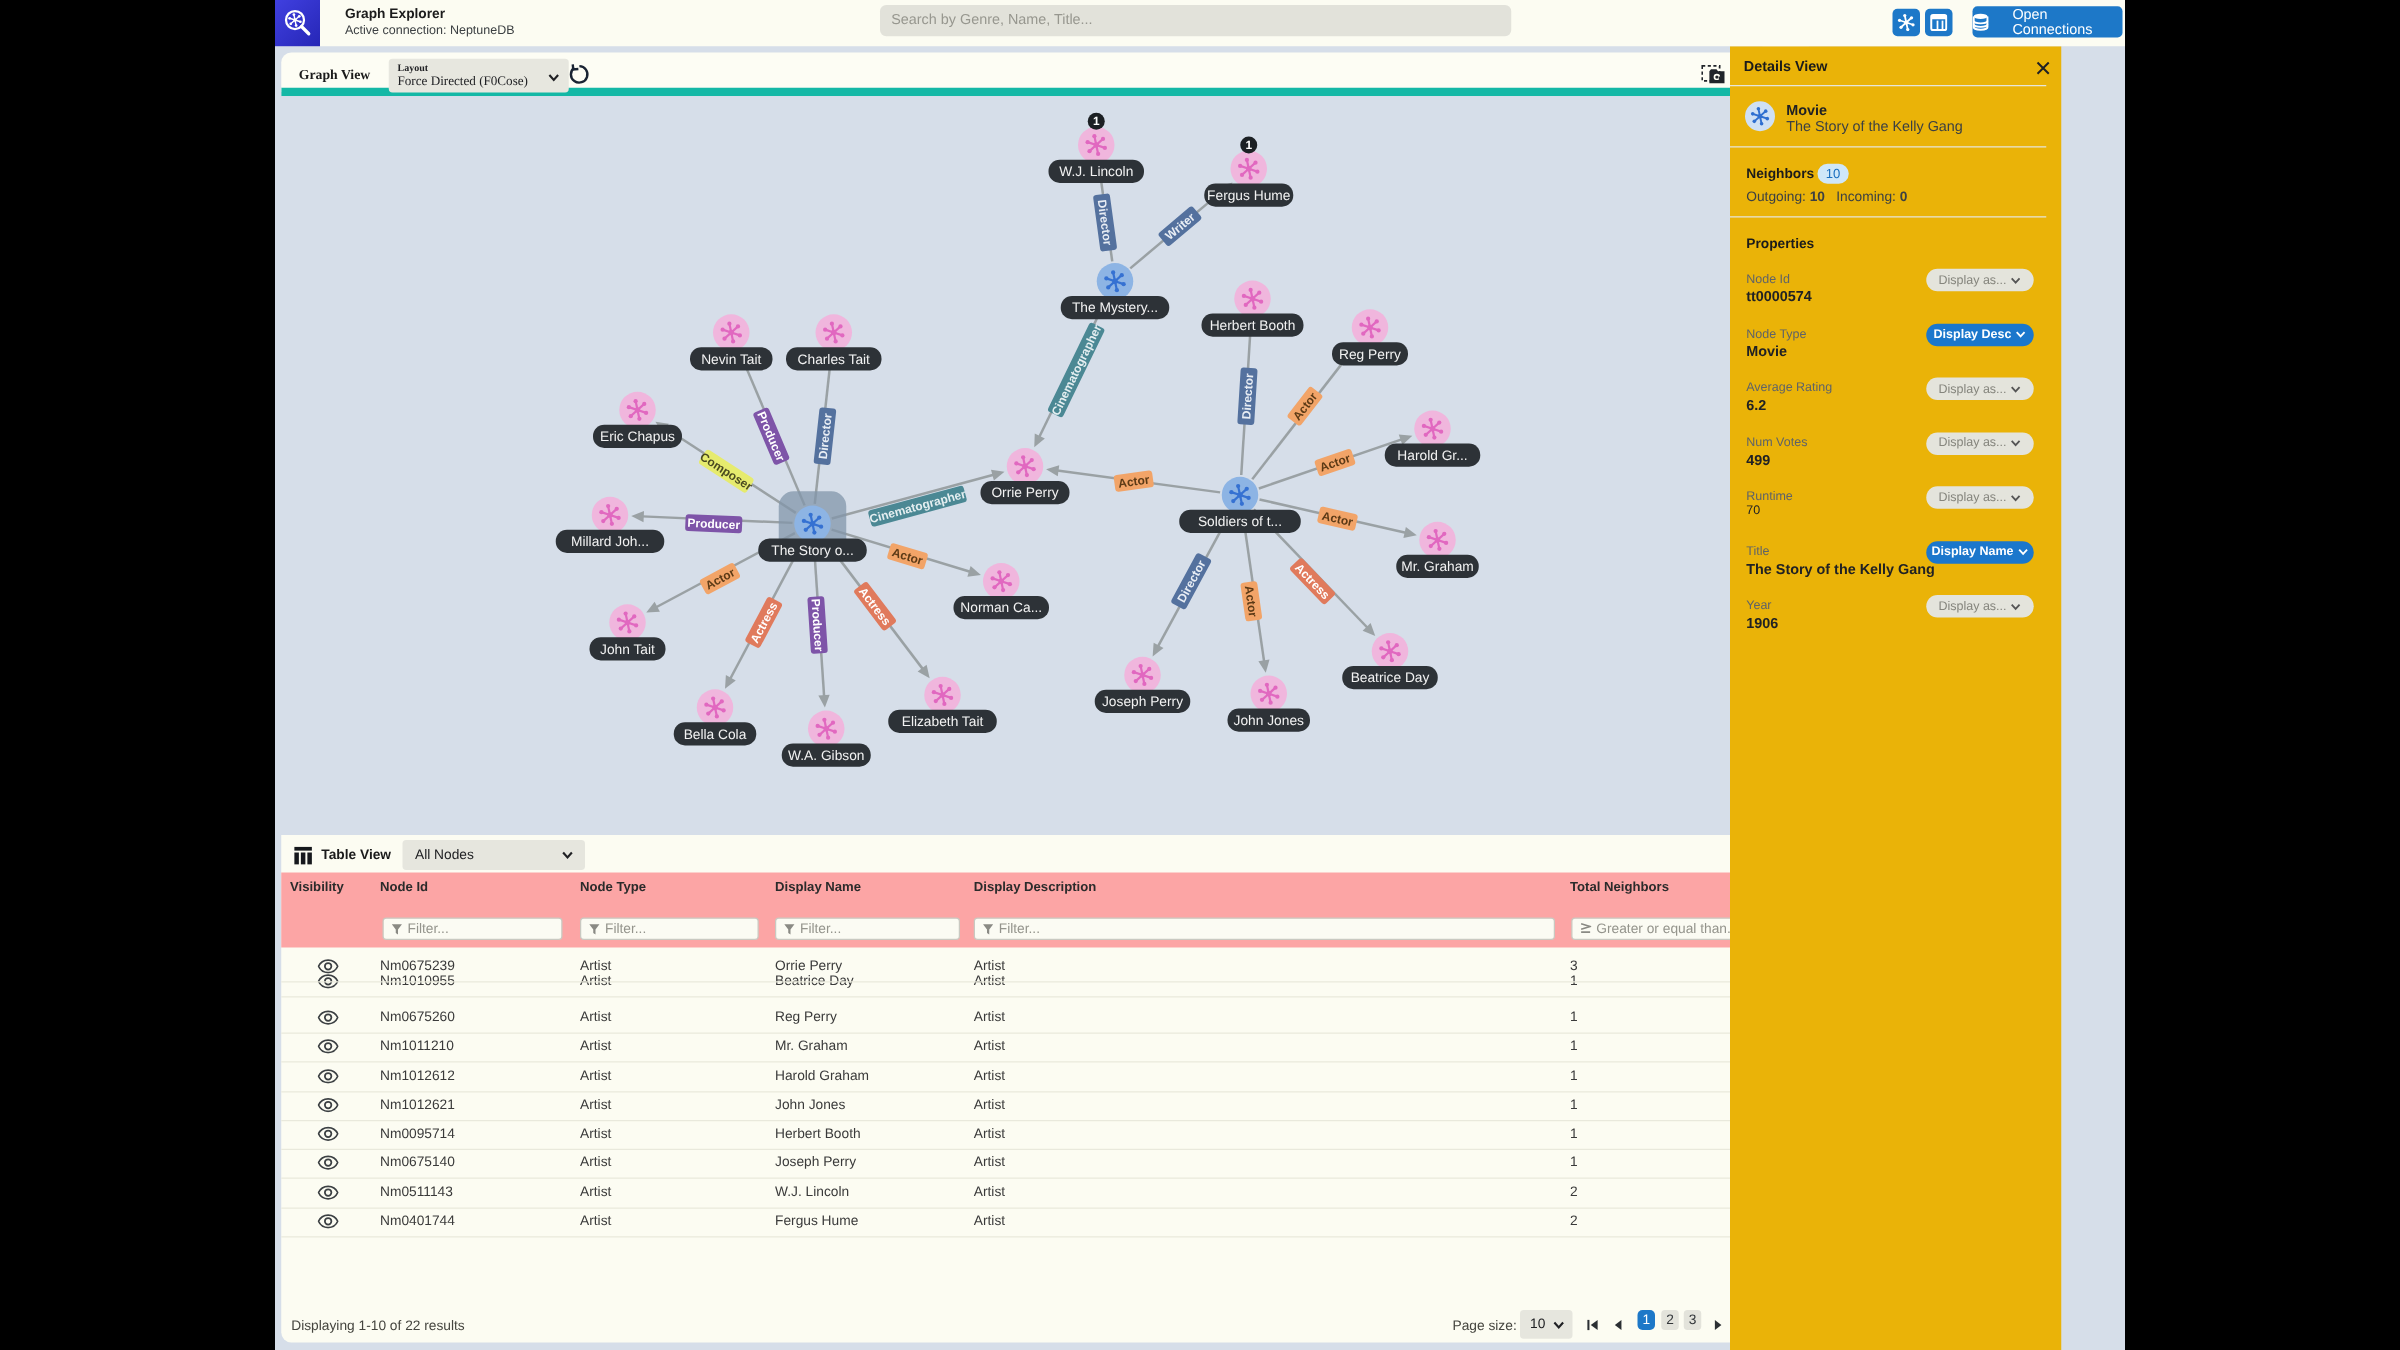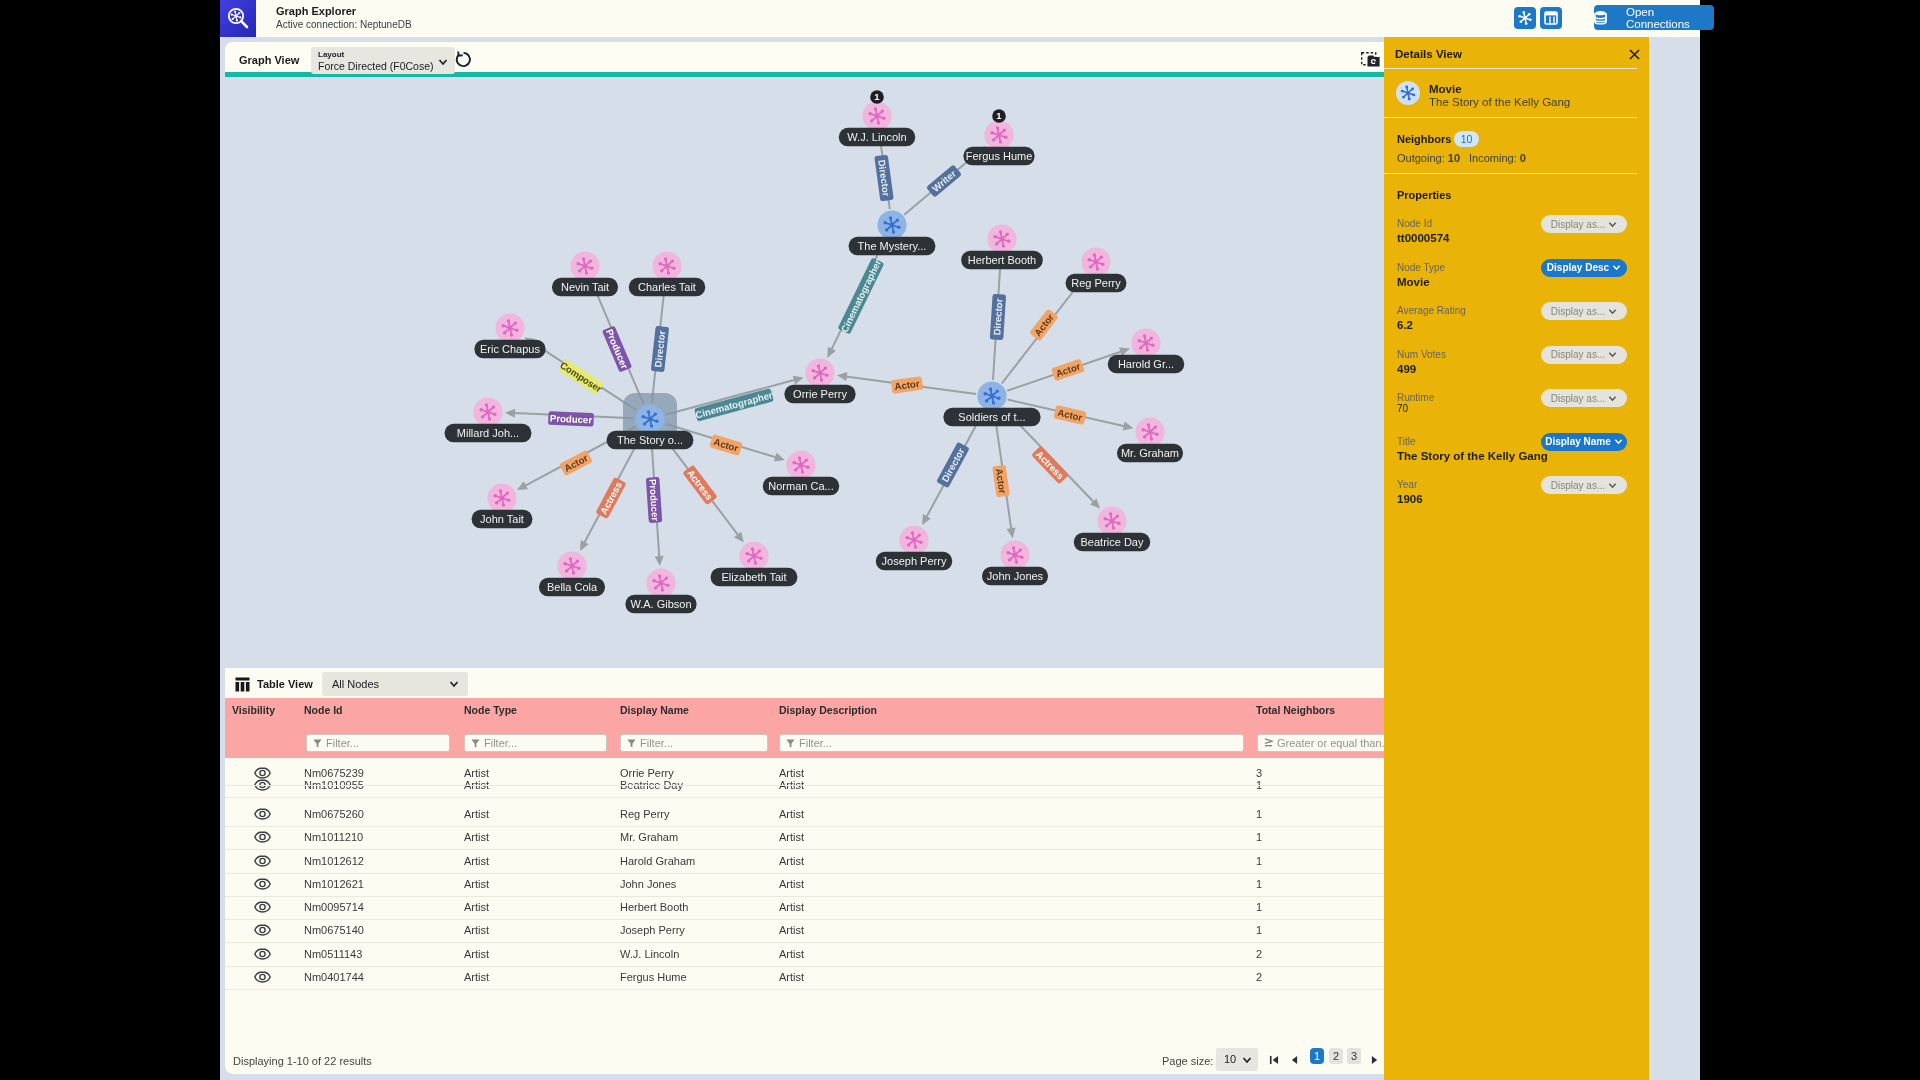--- a/index.html
+++ b/index.html
@@ -4,23 +4,23 @@
 * { margin:0; padding:0; box-sizing:border-box; }
 body { width:1920px; height:1080px; background:#000; font-family:"Liberation Sans",sans-serif; position:relative; overflow:hidden; }
 #app { position:absolute; left:220px; top:0; width:1480px; height:1080px; background:#d6dee9; }
 
 #hdr { position:absolute; left:0; top:0; width:1480px; height:37px; background:#fcfcf2; }
 #logo { position:absolute; left:0; top:0; width:36px; height:37px; background:linear-gradient(135deg,#4040e0,#2626b6); }
 #hdr .title { position:absolute; left:56px; top:5px; font-size:11px; font-weight:bold; color:#1b1b1b; }
 #hdr .sub { position:absolute; left:56px; top:19px; font-size:10px; color:#3c4043; }
 #search { position:absolute; left:484px; top:4px; width:505px; height:25px; background:#e2e2da; border-radius:5px; font-size:11.5px; color:#97978f; line-height:25px; padding-left:9px; }
 .hbtn { position:absolute; top:7px; width:22px; height:22px; background:#1d78c8; border-radius:4px; display:flex; align-items:center; justify-content:center; }
-#openconn { position:absolute; left:1358px; top:5px; width:120px; height:25px; background:#1d78c8; border-radius:4px; color:#fff; font-size:11.5px; display:flex; align-items:center; justify-content:center; gap:19px;margin-left:16px; }
+#openconn { position:absolute; left:1358px; top:5px; width:120px; height:25px; background:#1d78c8; border-radius:4px; color:#fff; font-size:11.5px; display:flex; align-items:center; justify-content:center; gap:19px; }
 
-#toolbar { position:absolute; left:5px; top:42px; width:1179px; height:35px; background:#fdfdf4; border-radius:8px 8px 0 0; border-bottom:5px solid #14b8a6; }
+#toolbar { position:absolute; left:5px; top:42px; width:1179px; height:35px; background:#fdfdf4; border-radius:8px 8px 0 0; border-bottom:7px solid #14b8a6;font-family:Liberation Serif, serif; }
 #toolbar .gv { position:absolute; left:14px; top:12px; font-size:11px; font-weight:bold; color:#1b1b1b; }
 #layoutsel { position:absolute; left:86px; top:5px; width:144px; height:27px; background:#e7e7df; border-radius:3px; }
 #layoutsel .lab { position:absolute; left:7px; top:3px; font-size:8px; font-weight:bold; color:#202124; }
 #layoutsel .val { position:absolute; left:7px; top:13px; font-size:10.5px; color:#202124; }
 #graphbg { position:absolute; left:5px; top:77px; width:1179px; height:584px; background:#d6dee9; }
 
 #sbar { position:absolute; left:1184px; top:42px; width:6px; height:1038px; background:#cdd1d6; }
 #sthumb { position:absolute; left:1184px; top:658px; width:6px; height:95px; background:#f6f6f0; border-radius:3px; }
 
 #tcard { position:absolute; left:5px; top:668px; width:1179px; height:406px; background:#fcfcf2; border-radius:0 0 8px 8px; }
@@ -873,20 +873,21 @@
         <circle cx="6.7" cy="9.6" r="1.1" fill="#ffffff"></circle>
         <line x1="11.0" y1="11.0" x2="10.1" y2="6.6" stroke="#ffffff" stroke-width="1.1"></line>
         <circle cx="10.1" cy="6.6" r="1.1" fill="#ffffff"></circle>
         <line x1="11.0" y1="11.0" x2="14.4" y2="8.0" stroke="#ffffff" stroke-width="1.1"></line>
         <circle cx="14.4" cy="8.0" r="1.1" fill="#ffffff"></circle>
         <circle cx="11.0" cy="11.0" r="1.4" fill="#ffffff"></circle>
     </svg>
   </div>
   <div class="title">Graph Explorer</div>
   <div class="sub">Active connection: NeptuneDB</div>
+  <div id="search">Search by Genre, Name, Title...</div>
   <div class="hbtn" style="left:1294px">
       <svg width="14" height="14" viewBox="0 0 14 14">
         <line x1="7.0" y1="7.0" x2="12.4" y2="8.8" stroke="#ffffff" stroke-width="1.4"></line>
         <circle cx="12.4" cy="8.8" r="1.3" fill="#ffffff"></circle>
         <line x1="7.0" y1="7.0" x2="8.2" y2="12.6" stroke="#ffffff" stroke-width="1.4"></line>
         <circle cx="8.2" cy="12.6" r="1.3" fill="#ffffff"></circle>
         <line x1="7.0" y1="7.0" x2="2.8" y2="10.8" stroke="#ffffff" stroke-width="1.4"></line>
         <circle cx="2.8" cy="10.8" r="1.3" fill="#ffffff"></circle>
         <line x1="7.0" y1="7.0" x2="1.6" y2="5.2" stroke="#ffffff" stroke-width="1.4"></line>
         <circle cx="1.6" cy="5.2" r="1.3" fill="#ffffff"></circle>

